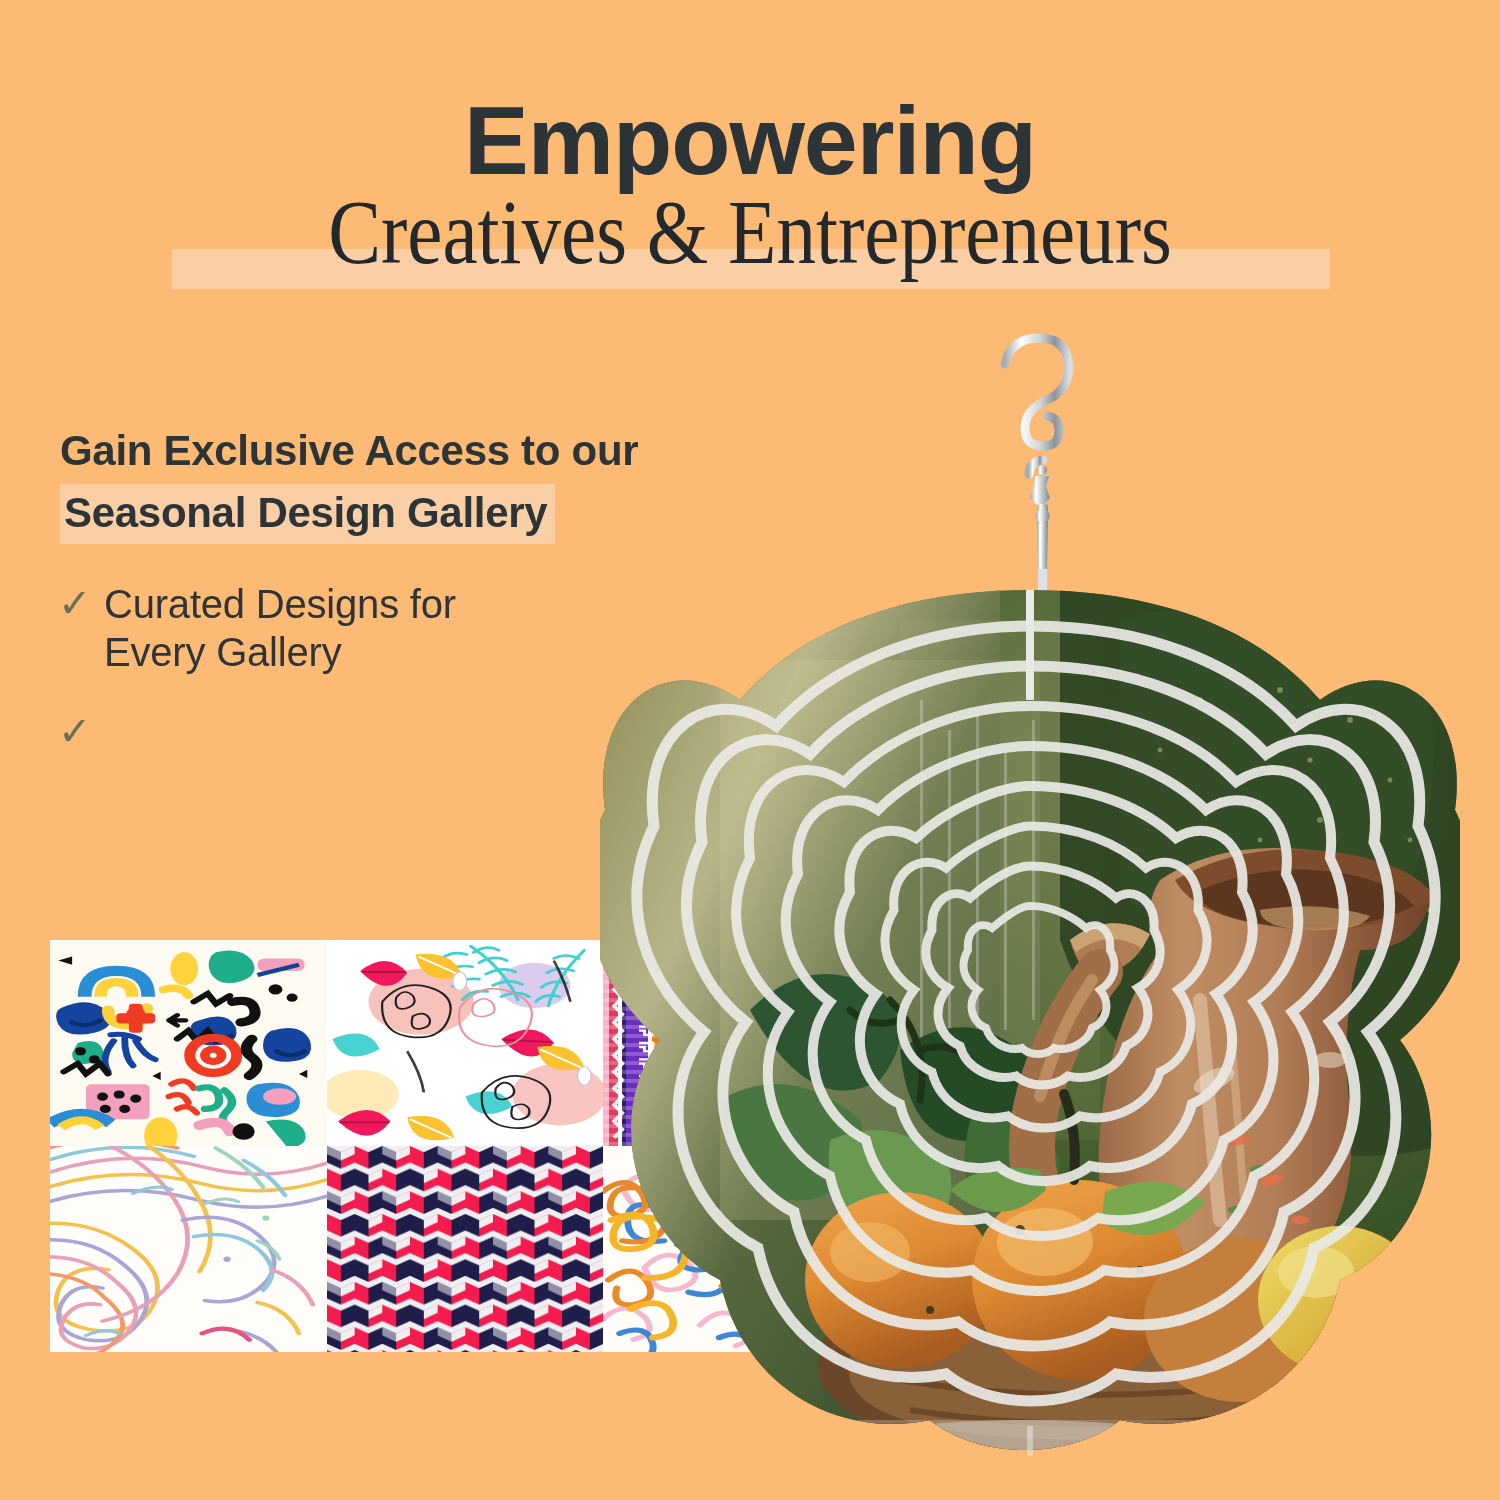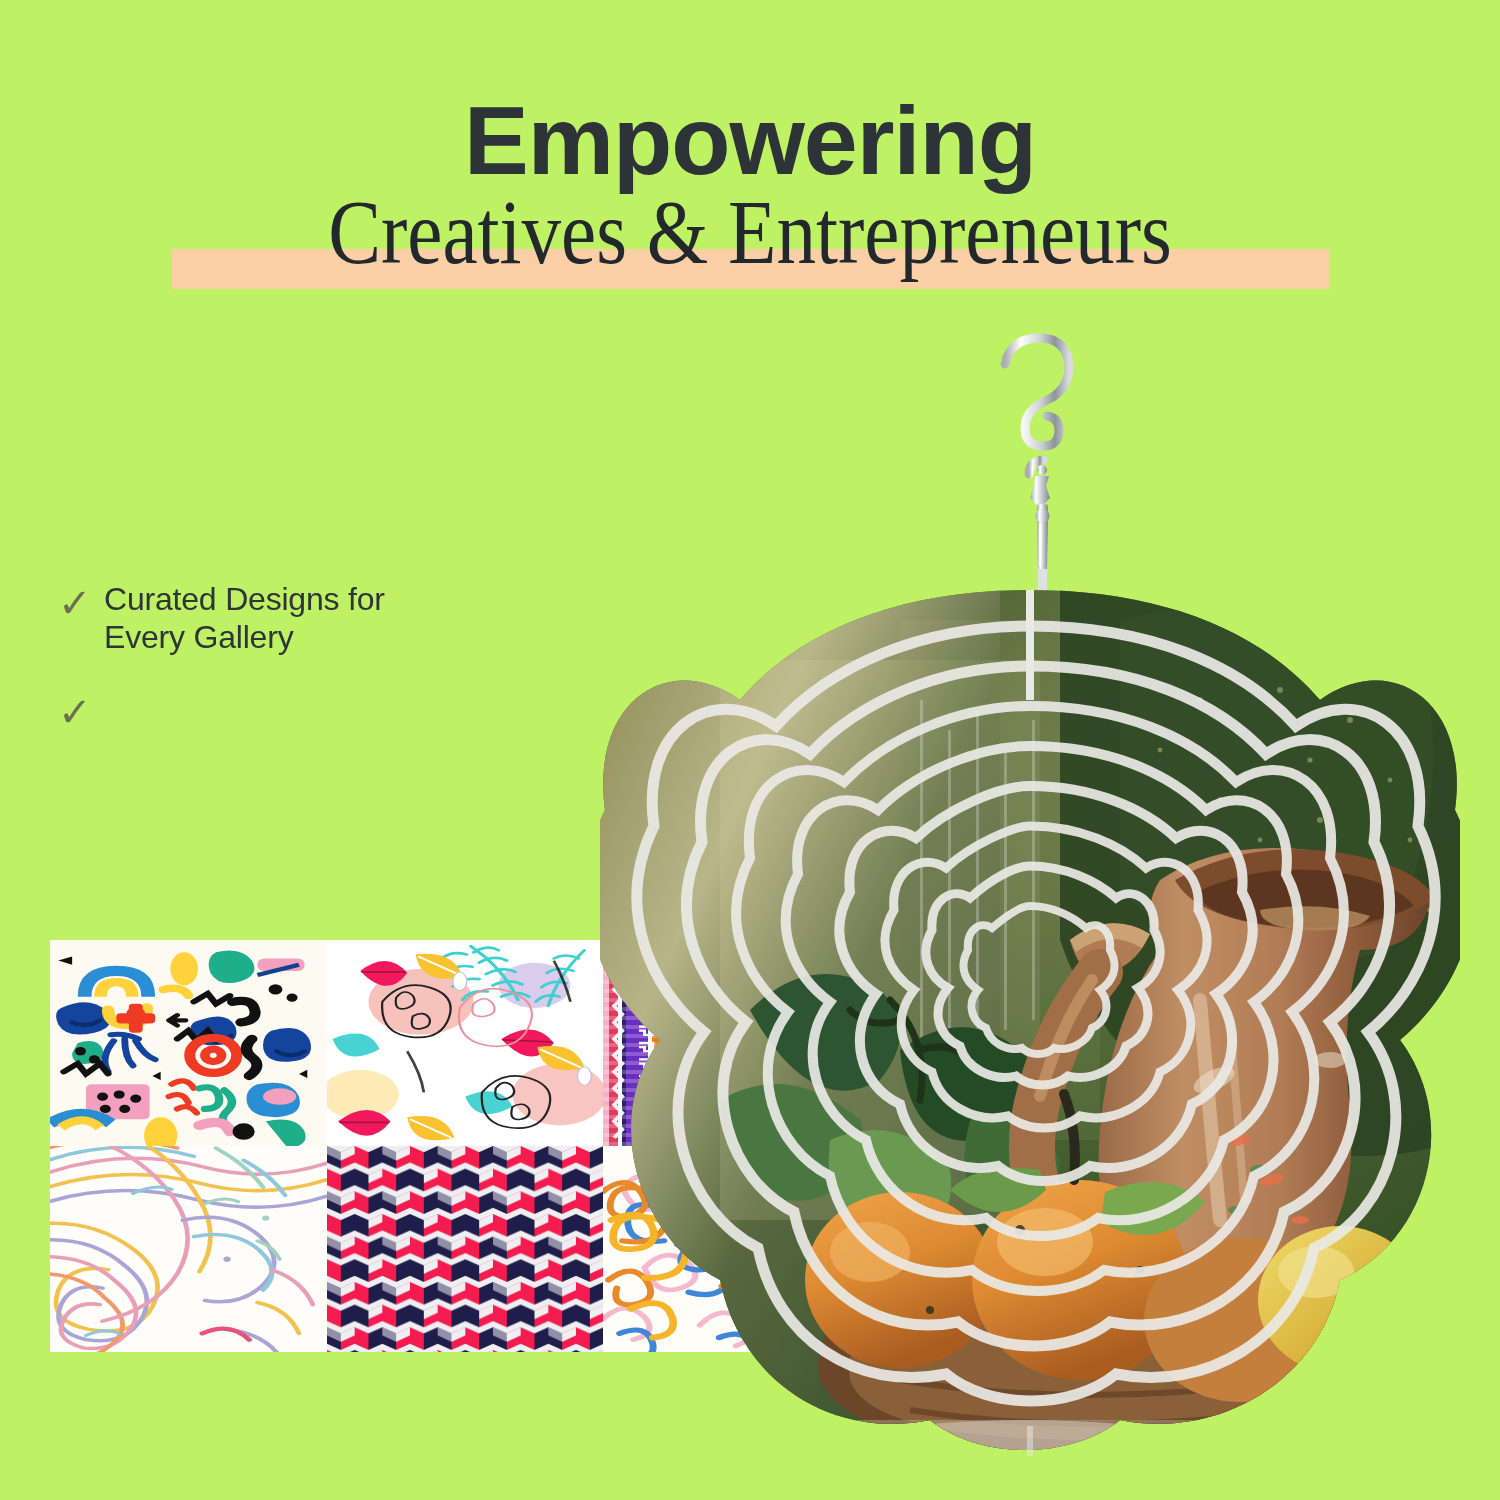--- a/index.html
+++ b/index.html
@@ -2,21 +2,21 @@
 <html><head>
 <meta charset="utf-8">
 <style>
   html,body{margin:0;padding:0;}
   body{
     width:1500px;height:1500px;overflow:hidden;
     background:#dedfd8;
     font-family:"Liberation Sans",sans-serif;
     position:relative;
   }
-  #stage{position:absolute;inset:0;width:1500px;height:1500px;overflow:hidden;background:#bef264;}
+  #stage{position:absolute;inset:0;width:1500px;height:1500px;overflow:hidden;background:#fdba74;}
 
   
   .hl-bar{position:absolute;background:#fbcfa5;}
 
   #headline{
     position:absolute;left:0;top:92px;width:1500px;text-align:center;
     font-size:97px;line-height:1.0;font-weight:bold;letter-spacing:-1px;
     color:#2d3438;font-family:"Liberation Sans",sans-serif;
   }
   #subheadline{
@@ -34,21 +34,21 @@
     letter-spacing:-0.3px;display:block;
   }
   .sub-line.hl{display:inline-block;background:#fbcfa5;padding:2px 8px 4px 4px;margin-top:5px;}
 
   #bullets{position:absolute;left:58px;top:580px;width:640px;}
   .bullet{display:flex;align-items:flex-start;margin-bottom:32px;}
   .check{
     width:46px;flex:0 0 46px;color:#6b7052;font-size:40px;line-height:1.18;
     font-family:"DejaVu Sans",sans-serif;font-weight:normal;
   }
-  .btext{font-size:32px;line-height:1.20;color:#2f3438;letter-spacing:-0.2px;}
+  .btext{font-size:40px;line-height:1.20;color:#2f3438;letter-spacing:-0.2px;}
 
   
   #grid{
     position:absolute;left:50px;top:940px;width:830px;height:412px;
     display:grid;grid-template-columns:repeat(3,1fr);grid-template-rows:repeat(2,1fr);
     overflow:hidden;
   }
   .tile{position:relative;overflow:hidden;background:#fff;}
 
   
@@ -87,20 +87,24 @@
 </style>
 </head>
 <body>
 
 <div id="stage">
 
   <div id="hl-bar-sub" class="hl-bar" style="left:172px;top:249px;width:1158px;height:40px;"></div>
   <div id="headline">Empowering</div>
   <div id="subheadline">Creatives &amp; Entrepreneurs</div>
 
+  <div id="subtitle-wrap">
+    <span class="sub-line">Gain Exclusive Access to our</span>
+    <span class="sub-line hl">Seasonal Design Gallery</span>
+  </div>
 
   <div id="bullets">
     <div class="bullet">
       <div class="check">✓</div>
       <div class="btext">
         <span>Curated Designs for</span><br>
         <span>Every Gallery</span>
       </div>
     </div>
     <div class="bullet">

